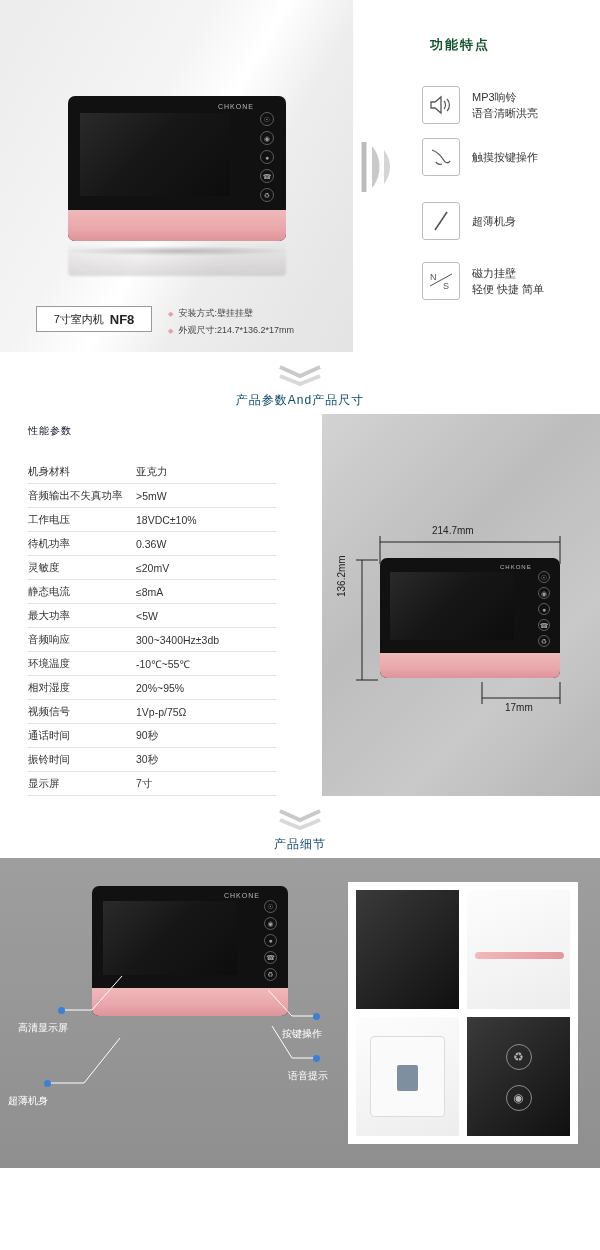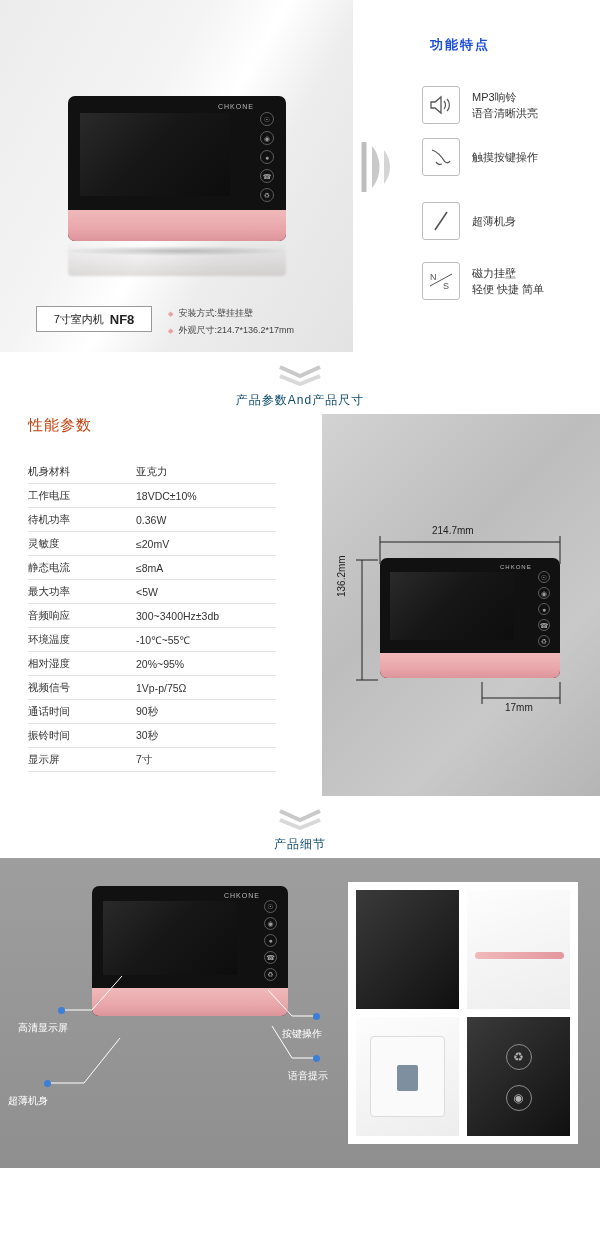--- a/index.html
+++ b/index.html
@@ -15,21 +15,21 @@
   .hero-left {
     position:absolute; left:0; top:0; width:353px; height:352px;
     background:linear-gradient(120deg,#ececec 0%,#f4f4f4 38%,#ffffff 52%,#ededed 66%,#e3e3e3 100%);
   }
   .hero-right {
     position:absolute; left:353px; top:0; width:247px; height:352px;
     background:#ffffff;
   }
   .feature-title {
     position:absolute; left:430px; top:36px;
-    font-size:13px; color:#1d4ed8; letter-spacing:2px; font-weight:bold;
+    font-size:13px; color:#14532d; letter-spacing:2px; font-weight:bold;
   }
 
   
   .device {
     position:absolute; border-radius:7px;
     background:#111; overflow:hidden;
   }
   .device .screen-glass {
     position:absolute;
     background:linear-gradient(135deg,#2a2a2a 0%,#171717 45%,#0d0d0d 100%);
@@ -99,21 +99,21 @@
   .div-label { font-size:12px; color:#0c4a6e; margin-top:6px; letter-spacing:1px; }
 
   
   .params-wrap { position:relative; width:600px; height:382px; }
   .params-left { position:absolute; left:0; top:0; width:322px; height:382px; background:#fff; }
   .params-right {
     position:absolute; left:322px; top:0; width:278px; height:382px;
     background:linear-gradient(135deg,#d3d3d3 0%,#bdbdbd 40%,#c9c9c9 70%,#b5b5b5 100%);
   }
   .params-heading {
-    position:absolute; left:28px; top:2px; font-size:15px; color:#c2410c; letter-spacing:1px;
+    position:absolute; left:28px; top:10px; font-size:10px; color:#0f172a; letter-spacing:1px;
   }
   table.spec { position:absolute; left:28px; top:46px; width:248px; border-collapse:collapse; }
   table.spec td {
     font-size:10.5px; color:#333; padding:5px 0 4px 0;
     border-bottom:1px solid #e3e3e3;
   }
   table.spec td.k { width:108px; }
 
   
   .dim-device { left:380px; top:144px; width:180px; height:120px; }
@@ -257,20 +257,24 @@
   <div class="params-left"></div>
   <div class="params-right"></div>
 
   <div class="params-heading">性能参数</div>
 
   <table class="spec">
     <tbody>
       <tr>
           <td class="k">机身材料</td>
           <td>亚克力</td>
+        </tr>
+      <tr>
+          <td class="k">音频输出不失真功率</td>
+          <td>&gt;5mW</td>
         </tr>
       <tr>
           <td class="k">工作电压</td>
           <td>18VDC±10%</td>
         </tr>
       <tr>
           <td class="k">待机功率</td>
           <td>0.36W</td>
         </tr>
       <tr>

